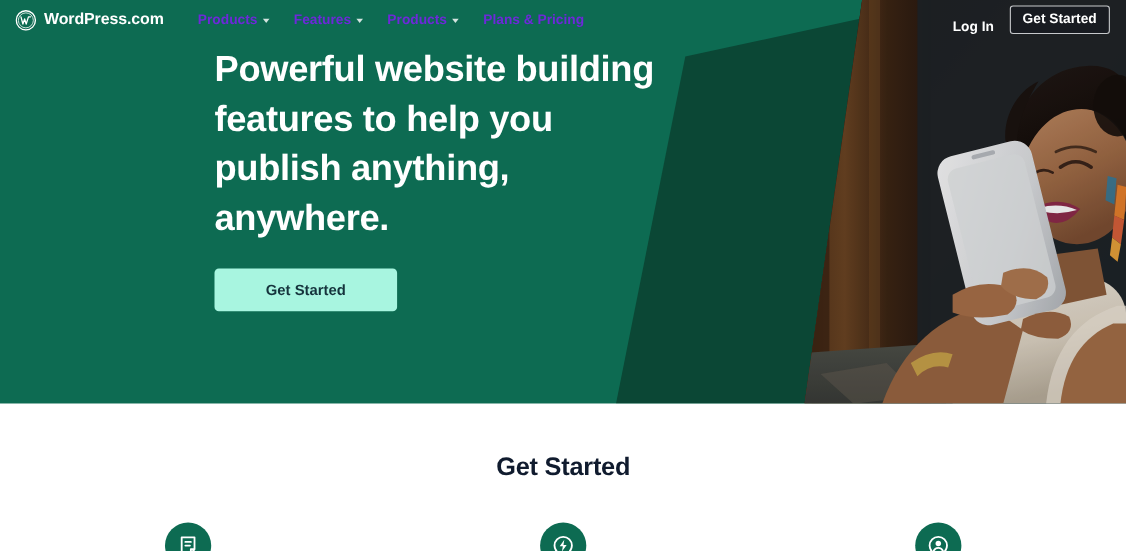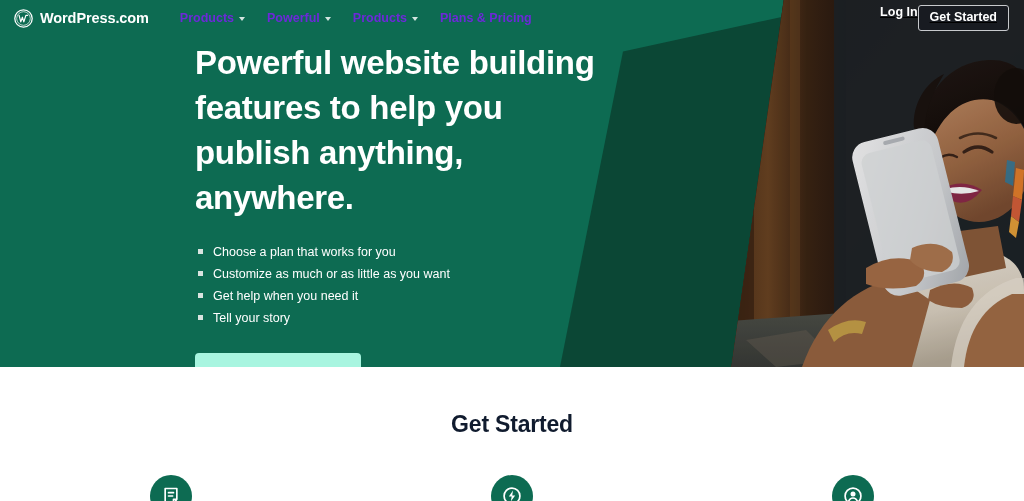--- a/index.html
+++ b/index.html
@@ -95,23 +95,23 @@
   .caret {
     width: 0; height: 0;
     border-left: 3.5px solid transparent;
     border-right: 3.5px solid transparent;
     border-top: 4px solid rgba(255,255,255,0.82);
     margin-top: 2px;
   }
   .nav-right {
     margin-left: auto;
     display: flex;
-    align-items: flex-start;
+    align-items: flex-end;
+    gap: 14px;
     margin-right: 15px;
-    text-decoration: underline;
   }
   .nav-login {
     color: #ffffff;
     font-size: 12.5px;
     font-weight: bold;
     cursor: pointer;
   }
   .nav-cta {
     color: #ffffff;
     font-size: 12.5px;
@@ -316,26 +316,20 @@
         <path d="M150 268 Q176 252 204 262 Q214 276 200 286 Q172 292 150 284 Z" fill="#a97049"></path>
         <path d="M196 248 Q220 238 236 252 Q240 266 226 272 Q204 272 194 260 Z" fill="#b07a52"></path>
         <path d="M214 290 Q238 278 256 288 Q262 302 246 308 Q224 308 212 300 Z" fill="#9c6743"></path>
 
         <rect x="0" y="0" width="308" height="367" fill="#000000" opacity="0.10"></rect>
       </svg>
     </div>
 
     <div class="hero-content">
       <h1 class="hero-title">Powerful website building features to help you publish anything, anywhere.</h1>
-      <ul class="hero-list">
-        <li>Choose a plan that works for you</li>
-        <li>Customize as much or as little as you want</li>
-        <li>Get help when you need it</li>
-        <li>Tell your story</li>
-      </ul>
       <button class="hero-cta">Get Started</button>
     </div>
   </div>
 
   <div class="navbar">
     <div class="brand">
       <svg class="brand-logo" viewBox="0 0 24 24">
         <circle cx="12" cy="12" r="11" fill="none" stroke="#ffffff" stroke-width="1.6"></circle>
         <circle cx="12" cy="12" r="8.6" fill="none" stroke="#ffffff" stroke-width="0.9"></circle>
         <path d="M6.4 8.0 L8.6 16.2 L10.6 10.4 L12.4 16.2 L15.0 8.0
@@ -343,21 +337,21 @@
       </svg>
       <span class="brand-name">WordPress.com</span>
     </div>
 
     <div class="nav-links">
       <div class="nav-item">
         <span>Products</span>
         <span class="caret"></span>
       </div>
       <div class="nav-item">
-        <span>Powerful</span>
+        <span>Features</span>
         <span class="caret"></span>
       </div>
       <div class="nav-item">
         <span>Products</span>
         <span class="caret"></span>
       </div>
       <div class="nav-item">
         <span>Plans &amp; Pricing</span>
       </div>
     </div>

